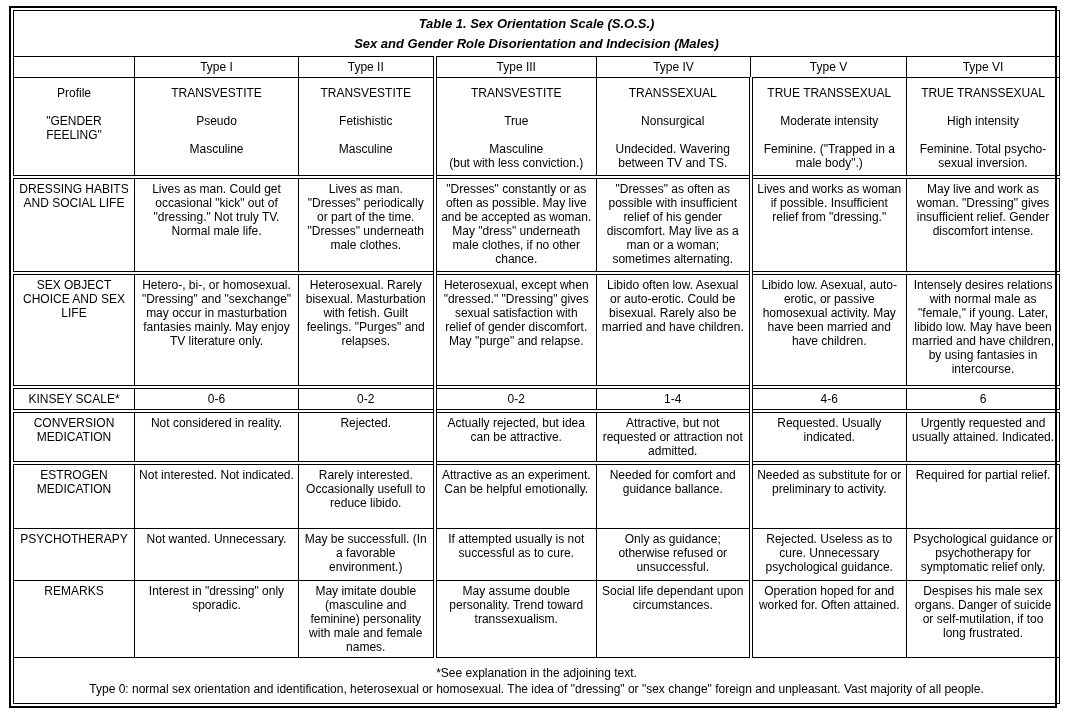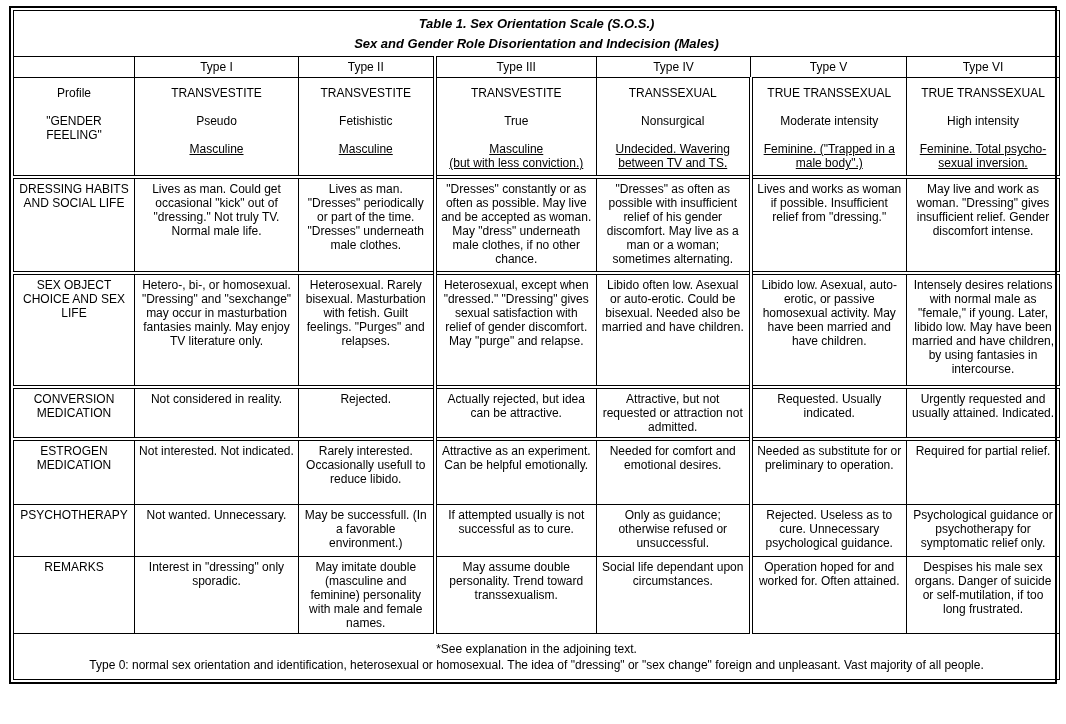--- a/index.html
+++ b/index.html
@@ -26,21 +26,21 @@
 
   .title-cell {
     height: 40px; vertical-align: middle;
     font-weight: bold; font-style: italic; font-size: 13px; line-height: 1.5;
   }
   .group-row td { height: 26px; vertical-align: middle; }
   .type-row  td { height: 18px; vertical-align: middle; }
 
   .pcell { height: 99px; padding-top: 8px; }
   .pcell .prole, .pcell .psub { margin: 0 0 14px 0; }
-  .pcell .pfeel, .pcell .pnote { margin: 0; text-decoration: underline; }
+  .pcell .pfeel, .pcell .pnote { margin: 0; }
 
   .r-dress  td { height: 96px; text-align: center; }
   .r-sex    td { height: 114px; margin-top: 40px; }
   .r-kinsey td { height: 23px; vertical-align: middle; }
   .r-conv   td { height: 51px; }
   .r-estr   td { height: 66px; }
   .r-psy    td { height: 52px; }
   .r-rem    td { height: 77px; }
 
   .footer-cell {
@@ -129,43 +129,52 @@
         <td>"Dresses" as often as possible with insufficient relief of his gender discomfort. May live as a man or a woman; sometimes alternating.</td>
         <td class="vd">Lives and works as woman if possible. Insufficient relief from "dressing."</td>
         <td>May live and work as woman. "Dressing" gives insufficient relief. Gender discomfort intense.</td>
       </tr>
 
       <tr class="sep r-sex">
         <td>SEX OBJECT CHOICE AND SEX LIFE</td>
         <td>Hetero-, bi-, or homosexual. "Dressing" and "sexchange" may occur in masturbation fantasies mainly. May enjoy TV literature only.</td>
         <td>Heterosexual. Rarely bisexual. Masturbation with fetish. Guilt feelings. "Purges" and relapses.</td>
         <td class="vd">Heterosexual, except when "dressed." "Dressing" gives sexual satisfaction with relief of gender discomfort. May "purge" and relapse.</td>
-        <td>Libido often low. Asexual or auto-erotic. Could be bisexual. Needed also be married and have children.</td>
+        <td>Libido often low. Asexual or auto-erotic. Could be bisexual. Rarely also be married and have children.</td>
         <td class="vd">Libido low. Asexual, auto-erotic, or passive homosexual activity. May have been married and have children.</td>
         <td>Intensely desires relations with normal male as "female," if young. Later, libido low. May have been married and have children, by using fantasies in intercourse.</td>
       </tr>
 
+      <tr class="sep r-kinsey">
+        <td>KINSEY SCALE*</td>
+        <td>0-6</td>
+        <td>0-2</td>
+        <td class="vd">0-2</td>
+        <td>1-4</td>
+        <td class="vd">4-6</td>
+        <td>6</td>
+      </tr>
 
       <tr class="sep r-conv">
         <td>CONVERSION MEDICATION</td>
         <td>Not considered in reality.</td>
         <td>Rejected.</td>
         <td class="vd">Actually rejected, but idea can be attractive.</td>
         <td>Attractive, but not requested or attraction not admitted.</td>
         <td class="vd">Requested. Usually indicated.</td>
         <td>Urgently requested and usually attained. Indicated.</td>
       </tr>
 
       <tr class="sep r-estr">
         <td>ESTROGEN MEDICATION</td>
         <td>Not interested. Not indicated.</td>
         <td>Rarely interested. Occasionally usefull to reduce libido.</td>
         <td class="vd">Attractive as an experiment. Can be helpful emotionally.</td>
-        <td>Needed for comfort and emotional desires.</td>
-        <td class="vd">Needed as substitute for or preliminary to operation.</td>
+        <td>Needed for comfort and guidance ballance.</td>
+        <td class="vd">Needed as substitute for or preliminary to activity.</td>
         <td>Required for partial relief.</td>
       </tr>
 
       <tr class="r-psy">
         <td>PSYCHOTHERAPY</td>
         <td>Not wanted. Unnecessary.</td>
         <td>May be successfull. (In a favorable environment.)</td>
         <td class="vd">If attempted usually is not successful as to cure.</td>
         <td>Only as guidance; otherwise refused or unsuccessful.</td>
         <td class="vd">Rejected. Useless as to cure. Unnecessary psychological guidance.</td>

